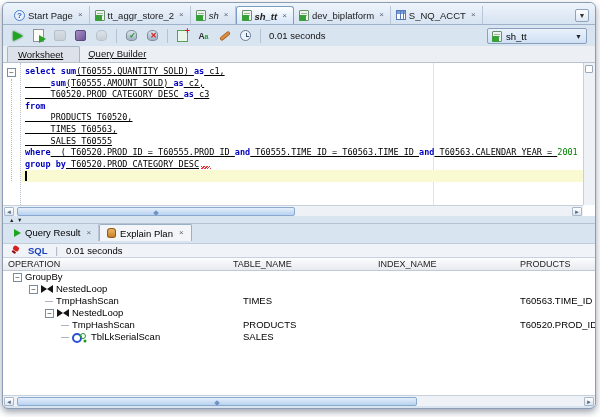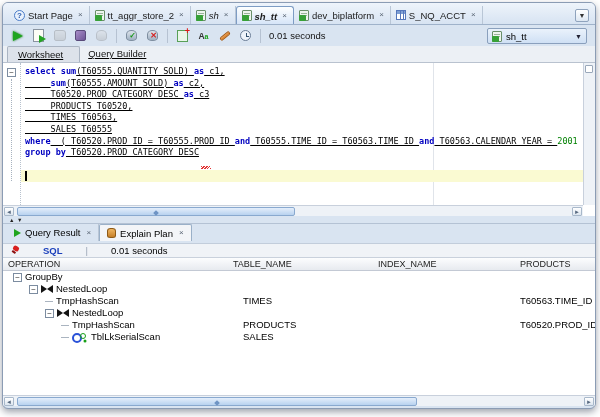--- a/index.html
+++ b/index.html
@@ -103,21 +103,21 @@
   .splitter .tri.up{ left:6px; } .splitter .tri.dn{ left:14px; }
 
   
   .rpanel{ height:182px; background:#d9e4f1; position:relative; }
   .rtabs{ height:19px; display:flex; align-items:flex-start; padding-left:4px; }
   .rtab{ display:flex; align-items:center; gap:4px; font-size:9.5px; height:17px; padding:0 7px; border-right:1px solid #b9c6d6; }
   .rtab.active{ background:#f3f5f8; border:1px solid #9ab0c8; border-bottom:none; border-radius:2px 2px 0 0; }
   .play-sm{ width:0; height:0; border-left:7px solid #1fa51f; border-top:4px solid transparent; border-bottom:4px solid transparent; }
   .ep-icon{ width:9px; height:10px; background:linear-gradient(#f0b763,#c67f28); border:1px solid #8e5a16; border-radius:40% 40% 35% 35%/30% 30% 25% 25%; }
   .rtoolbar{ height:15px; background:#f0f3f7; border-top:1px solid #c2cddb; border-bottom:1px solid #c9d1dc;
-             display:flex; align-items:center; gap:23px; padding:0 8px; font-size:9.5px; }
+             display:flex; align-items:center; gap:8px; padding:0 8px; font-size:9.5px; }
   .pin{ width:9px; height:9px; position:relative; }
   .pin::before{ content:""; position:absolute; left:2px; top:0; width:6px; height:5px; background:#d81f1f; border-radius:2px; transform:rotate(35deg); }
   .pin::after{ content:""; position:absolute; left:1px; top:5px; width:4px; height:1.5px; background:#8a1010; transform:rotate(35deg); }
   .sql-link{ color:#1a3fbb; font-weight:bold; }
   .rsep{ color:#9aa6b4; }
   .rheader{ height:13px; background:linear-gradient(#fcfdfe,#e7eaef); border-bottom:1px solid #c3c9d4; position:relative;
             font-size:9px; color:#222; }
   .rheader span{ position:absolute; top:1px; white-space:nowrap; }
   .col0{ left:5px; } .col1{ left:230px; } .col2{ left:375px; } .col3{ left:517px; }
   .rtree{ background:#fff; height:124px; position:relative; overflow:hidden; font-size:9.5px; }
@@ -233,20 +233,21 @@
       <div class="foldbox">−</div>
       <div class="foldline"></div>
     </div>
     <div class="code">
       <div class="marginline"></div>
       <div class="curline"></div>
       <div id="code-lines">
           <div class="code-line"><span class="tok-k">select </span><span class="tok-k">sum</span><span class="tok-p">(T60555.QUANTITY_SOLD) </span><span class="tok-k">as</span><span class="tok-p"> c1,</span></div>
           <div class="code-line"><span class="tok-p">     </span><span class="tok-k">sum</span><span class="tok-p">(T60555.AMOUNT_SOLD) </span><span class="tok-k">as</span><span class="tok-p"> c2,</span></div>
           <div class="code-line"><span class="tok-p">     T60520.PROD_CATEGORY_DESC </span><span class="tok-k">as</span><span class="tok-p"> c3</span></div>
+          <div class="code-line"><span class="tok-k">from</span></div>
           <div class="code-line"><span class="tok-p">     PRODUCTS T60520,</span></div>
           <div class="code-line"><span class="tok-p">     TIMES T60563,</span></div>
           <div class="code-line"><span class="tok-p">     SALES T60555</span></div>
           <div class="code-line"><span class="tok-k">where</span><span class="tok-p">  ( T60520.PROD_ID = T60555.PROD_ID </span><span class="tok-k">and</span><span class="tok-p"> T60555.TIME_ID = T60563.TIME_ID </span><span class="tok-k">and</span><span class="tok-p"> T60563.CALENDAR_YEAR = </span><span class="tok-n">2001</span></div>
           <div class="code-line"><span class="tok-k">group by</span><span class="tok-p"> T60520.PROD_CATEGORY_DESC</span></div>
           <div class="code-line"></div>
         </div>
       <div class="squiggle"></div>
       <div class="caret-bar"></div>
     </div>

